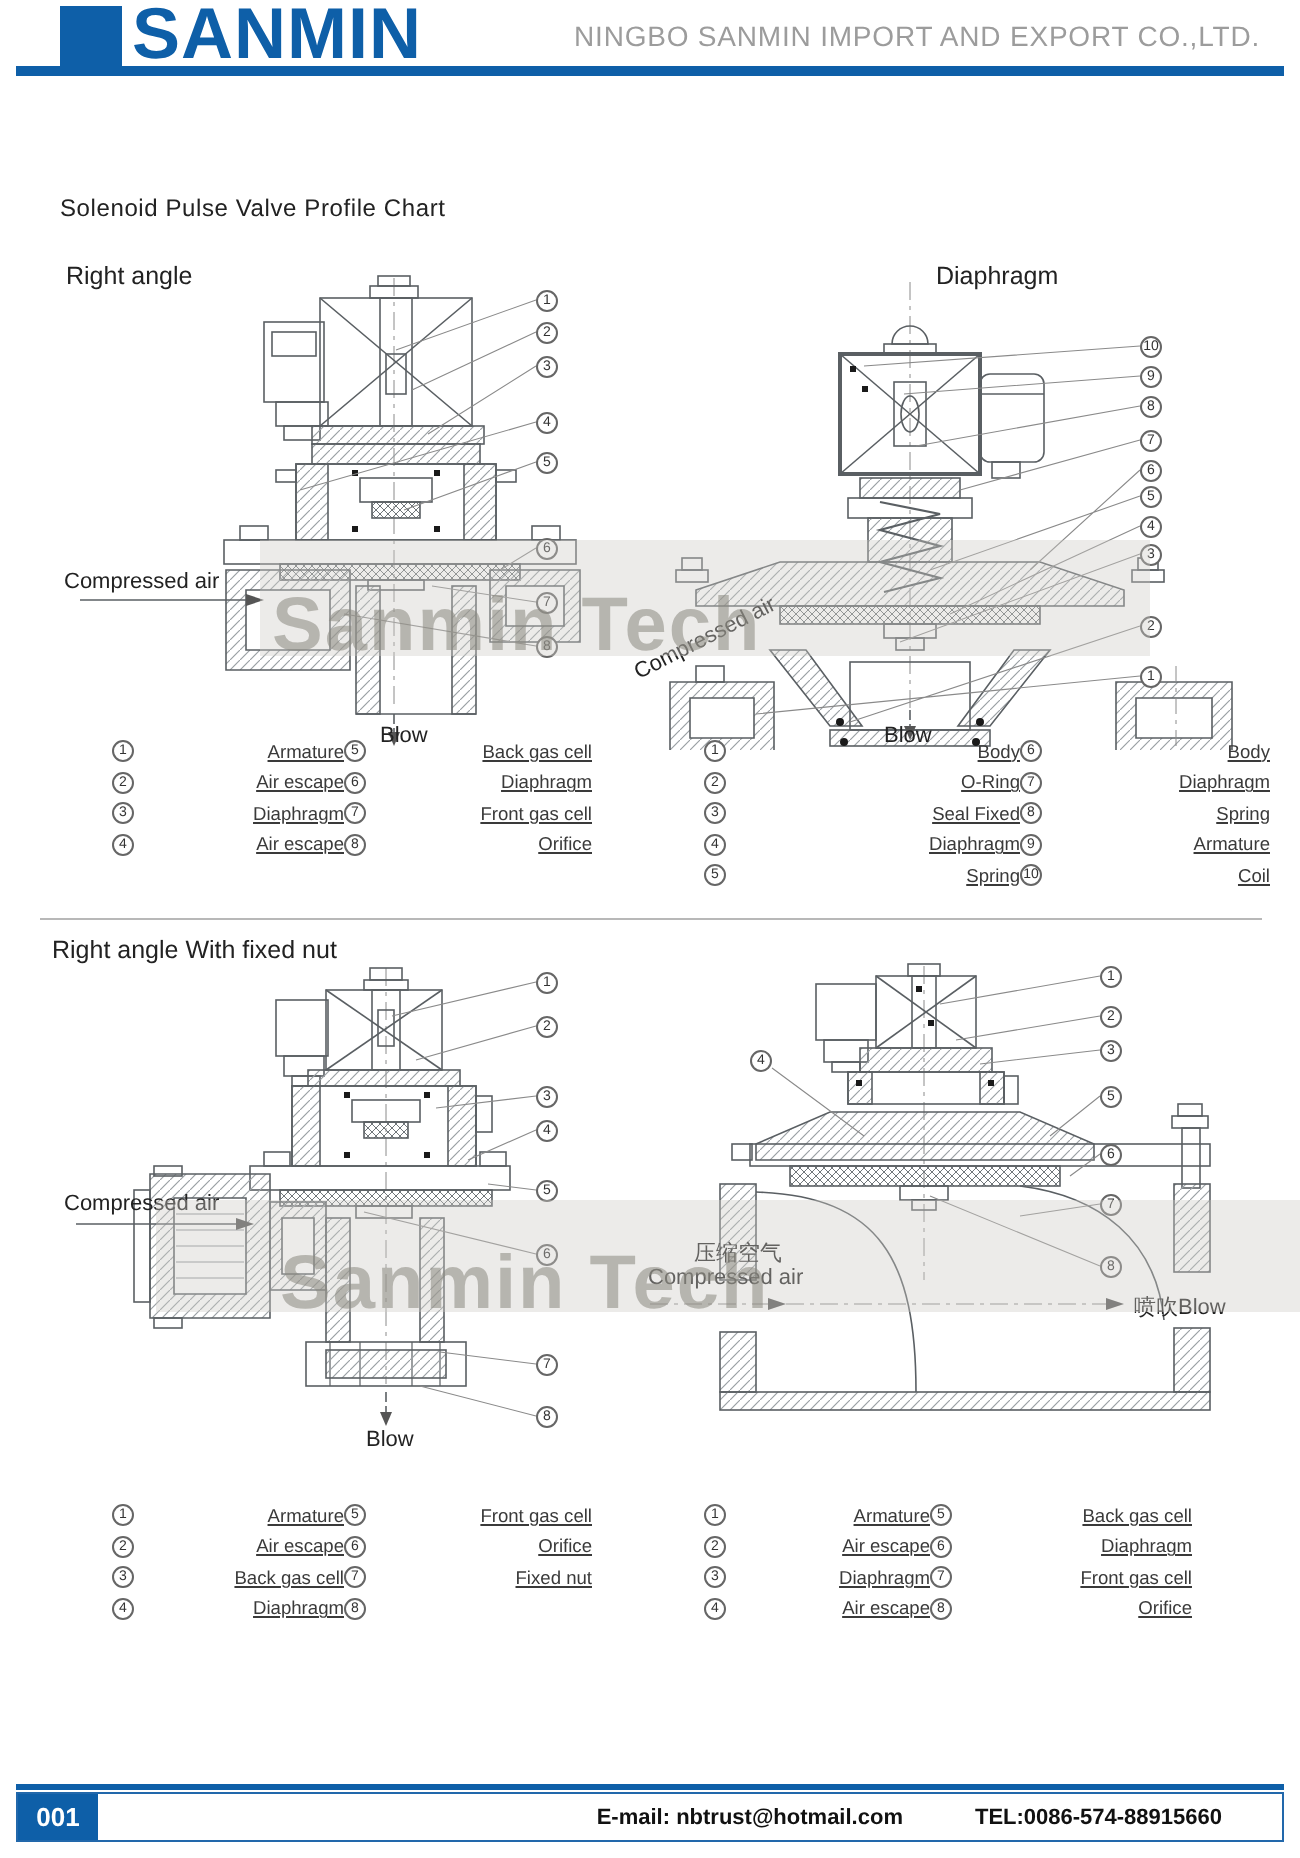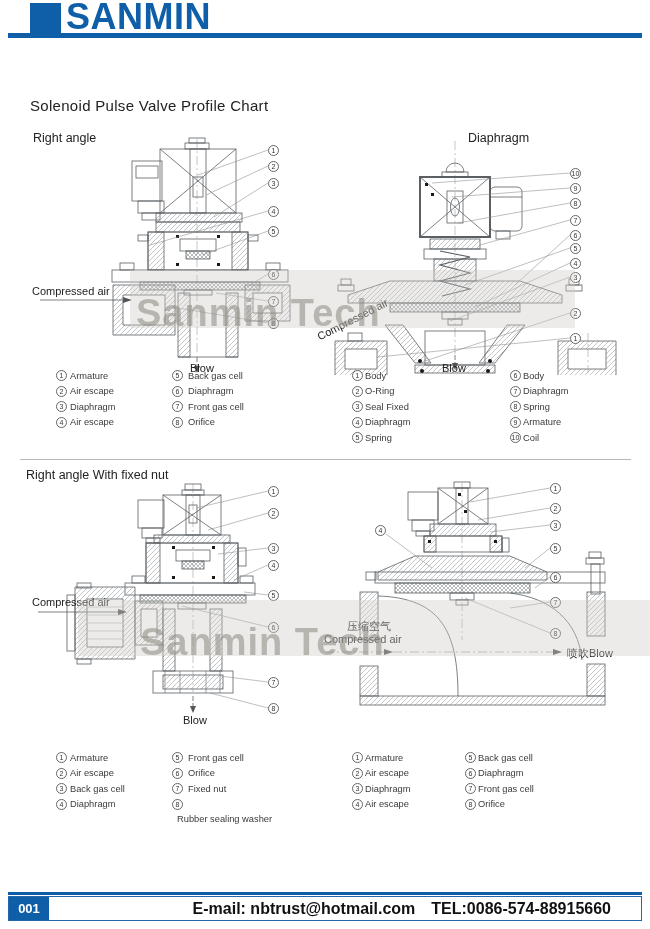--- a/index.html
+++ b/index.html
@@ -3,58 +3,59 @@
 <meta charset="utf-8">
 <style>
   html,body{margin:0;padding:0;background:#fff;}
   .page{position:relative;width:650px;height:929px;background:#fff;overflow:hidden;
         font-family:"Liberation Sans","DejaVu Sans",sans-serif;color:#222;}
   
   .hdr-square{position:absolute;left:30px;top:3px;width:31px;height:31px;background:#0e5fa8;}
   .hdr-logo{position:absolute;left:66px;top:-4px;font-size:36px;font-weight:900;color:#0e5fa8;letter-spacing:0.5px;}
   .hdr-company{position:absolute;right:20px;top:10px;font-size:14px;color:#9c9c9c;letter-spacing:0.4px;}
   .hdr-bar{position:absolute;left:8px;top:33px;width:634px;height:5px;background:#0e5fa8;}
-  .page-title{position:absolute;left:30px;top:97px;font-size:15px;color:#222;letter-spacing:0.3px;}
+  .page-title{position:absolute;left:30px;top:97px;font-size:12px;color:#222;letter-spacing:0.3px;}
   .dg-label{position:absolute;font-size:12.5px;color:#222;white-space:nowrap;z-index:6;}
   
   .diagram{position:absolute;z-index:2;}
   .diagram svg{position:absolute;left:0;top:0;}
   .lbl{position:absolute;font-size:11px;color:#222;white-space:nowrap;}
   .rot{transform:rotate(-27deg);transform-origin:left center;}
   .circ{display:inline-flex;align-items:center;justify-content:center;width:11px;height:11px;
         border:1px solid #666;border-radius:50%;font-size:7px;color:#333;background:#fff;box-sizing:border-box;}
   .co{position:absolute;}
   
   .wm{position:absolute;background:rgba(205,203,196,0.38);z-index:5;display:flex;align-items:center;pointer-events:none;}
   .wm span{font-size:38px;font-weight:700;color:rgba(138,136,128,0.55);letter-spacing:1px;white-space:nowrap;margin-top:28px;}
   
   .divider{position:absolute;left:20px;top:459px;width:611px;height:1px;background:#b8b8b8;}
   
   .plist{position:absolute;z-index:6;font-size:9.3px;color:#3a3a3a;}
   .prow{display:grid;align-items:center;height:15.5px;}
-  .pname{text-align:left;white-space:nowrap;}
+  .pname{text-align:right;white-space:nowrap;text-decoration:underline;}
   .cols-a{grid-template-columns:14px 102px 16px 108px;}
   .cols-b{grid-template-columns:13px 145px 13px 112px;}
   .cols-c{grid-template-columns:13px 100px 13px 118px;}
   .pfull{display:block;height:15.5px;line-height:15.5px;white-space:nowrap;}
   
   .foot-line{position:absolute;left:8px;top:892px;width:634px;height:3px;background:#0e5fa8;}
   .foot-box{position:absolute;left:8px;top:896px;width:634px;height:25px;border:1px solid #2268ab;
             box-sizing:border-box;display:flex;align-items:center;background:#fff;}
   .foot-num{width:40px;height:100%;background:#0e5fa8;color:#fff;display:flex;align-items:center;
             justify-content:center;font-size:13px;font-weight:bold;}
-  .foot-contact{margin-left:auto;padding-right:30px;display:flex;gap:16px;font-size:16px;font-weight:bold;color:#111;justify-content:center;}
+  .foot-contact{margin-left:auto;padding-right:30px;display:flex;gap:36px;font-size:11px;font-weight:bold;color:#111;justify-content:center;}
 </style>
 </head>
 <body>
 
 <div class="page">
 
   <div class="hdr-square"></div>
   <div class="hdr-logo">SANMIN</div>
+  <div class="hdr-company">NINGBO SANMIN IMPORT AND EXPORT CO.,LTD.</div>
   <div class="hdr-bar"></div>
 
   <div class="page-title">Solenoid Pulse Valve Profile Chart</div>
 
   <div class="dg-label" style="left:33px;top:131px">Right angle</div>
   <div class="dg-label" style="left:468px;top:131px">Diaphragm</div>
   <div class="dg-label" style="left:26px;top:468px">Right angle With fixed nut</div>
 
   <div class="diagram" style="left:20px;top:135px;width:300px;height:240px">
     <svg width="300" height="240" viewBox="0 0 300 240">
@@ -383,21 +384,20 @@
       <span class="pname">Back gas cell</span>
       <span class="circ">7</span>
       <span class="pname">Fixed nut</span>
     </div>
     <div class="prow cols-a">
       <span class="circ">4</span>
       <span class="pname">Diaphragm</span>
       <span class="circ">8</span>
       <span class="pname"></span>
     </div>
-    <div class="pfull" style="padding-left:121px">Rubber sealing washer</div>
   </div>
 
   <div class="plist" style="left:352px;top:750px;width:250px">
     <div class="prow cols-c">
       <span class="circ">1</span>
       <span class="pname">Armature</span>
       <span class="circ">5</span>
       <span class="pname">Back gas cell</span>
     </div>
     <div class="prow cols-c">

